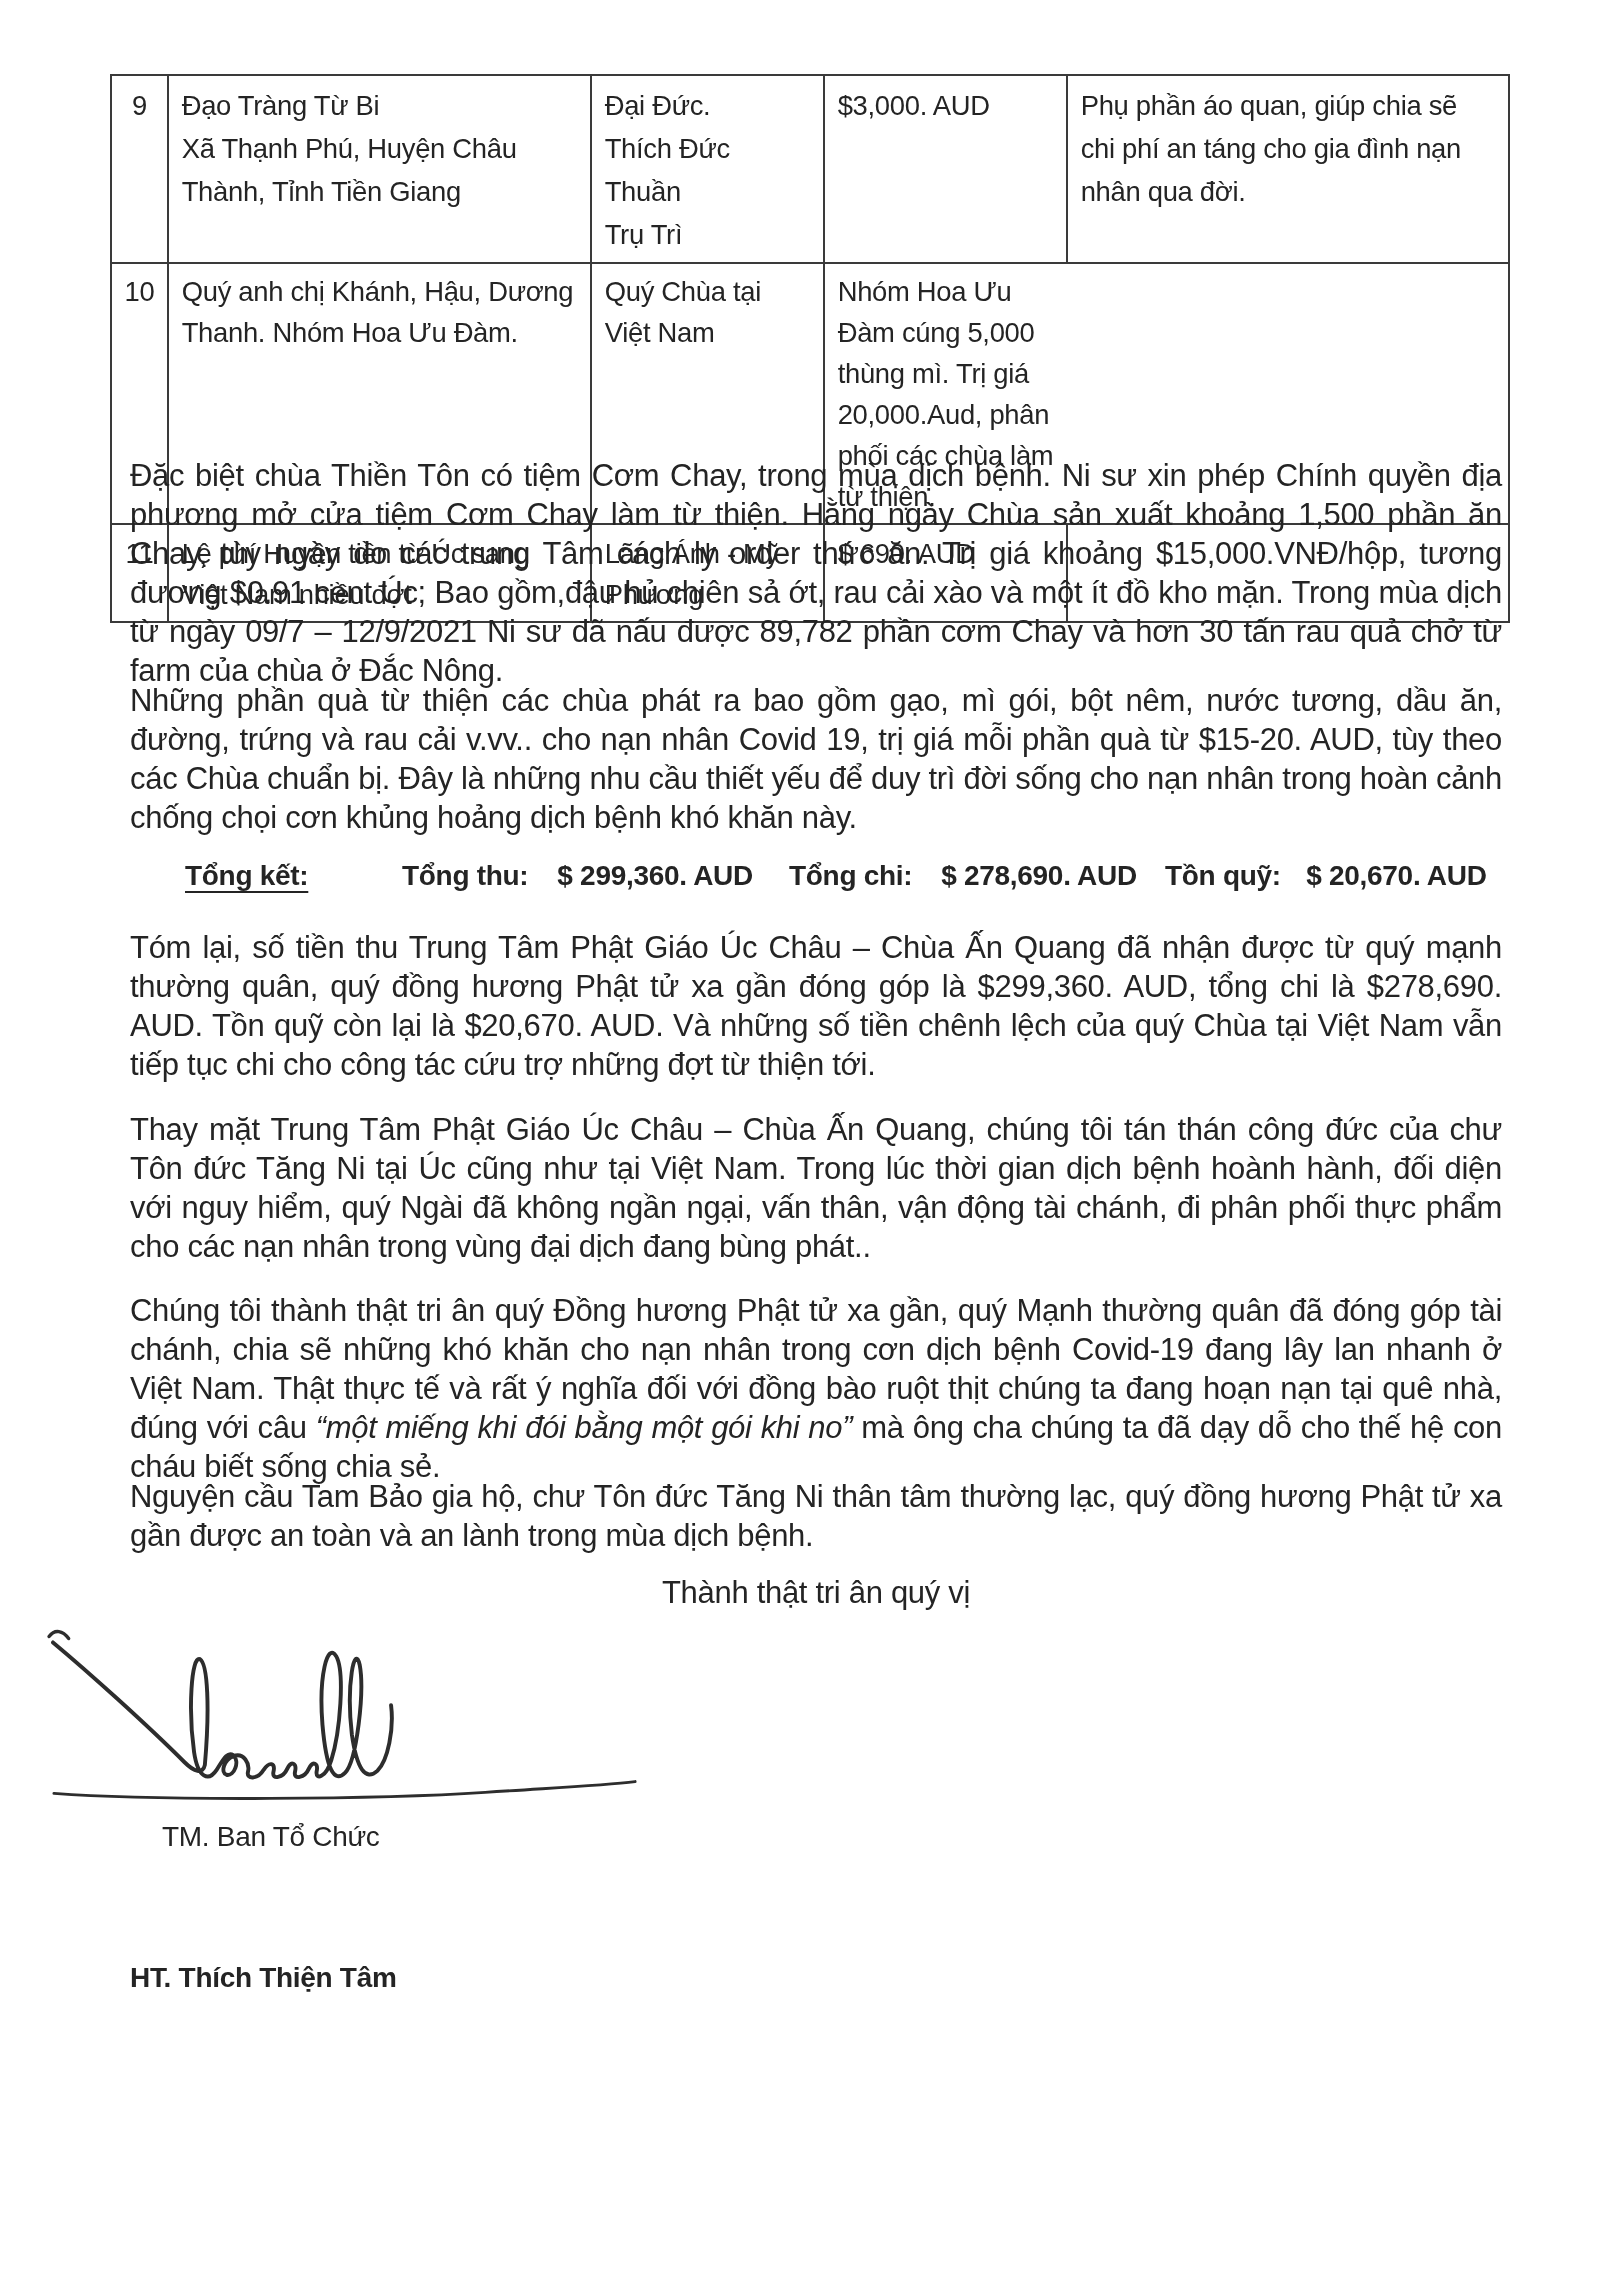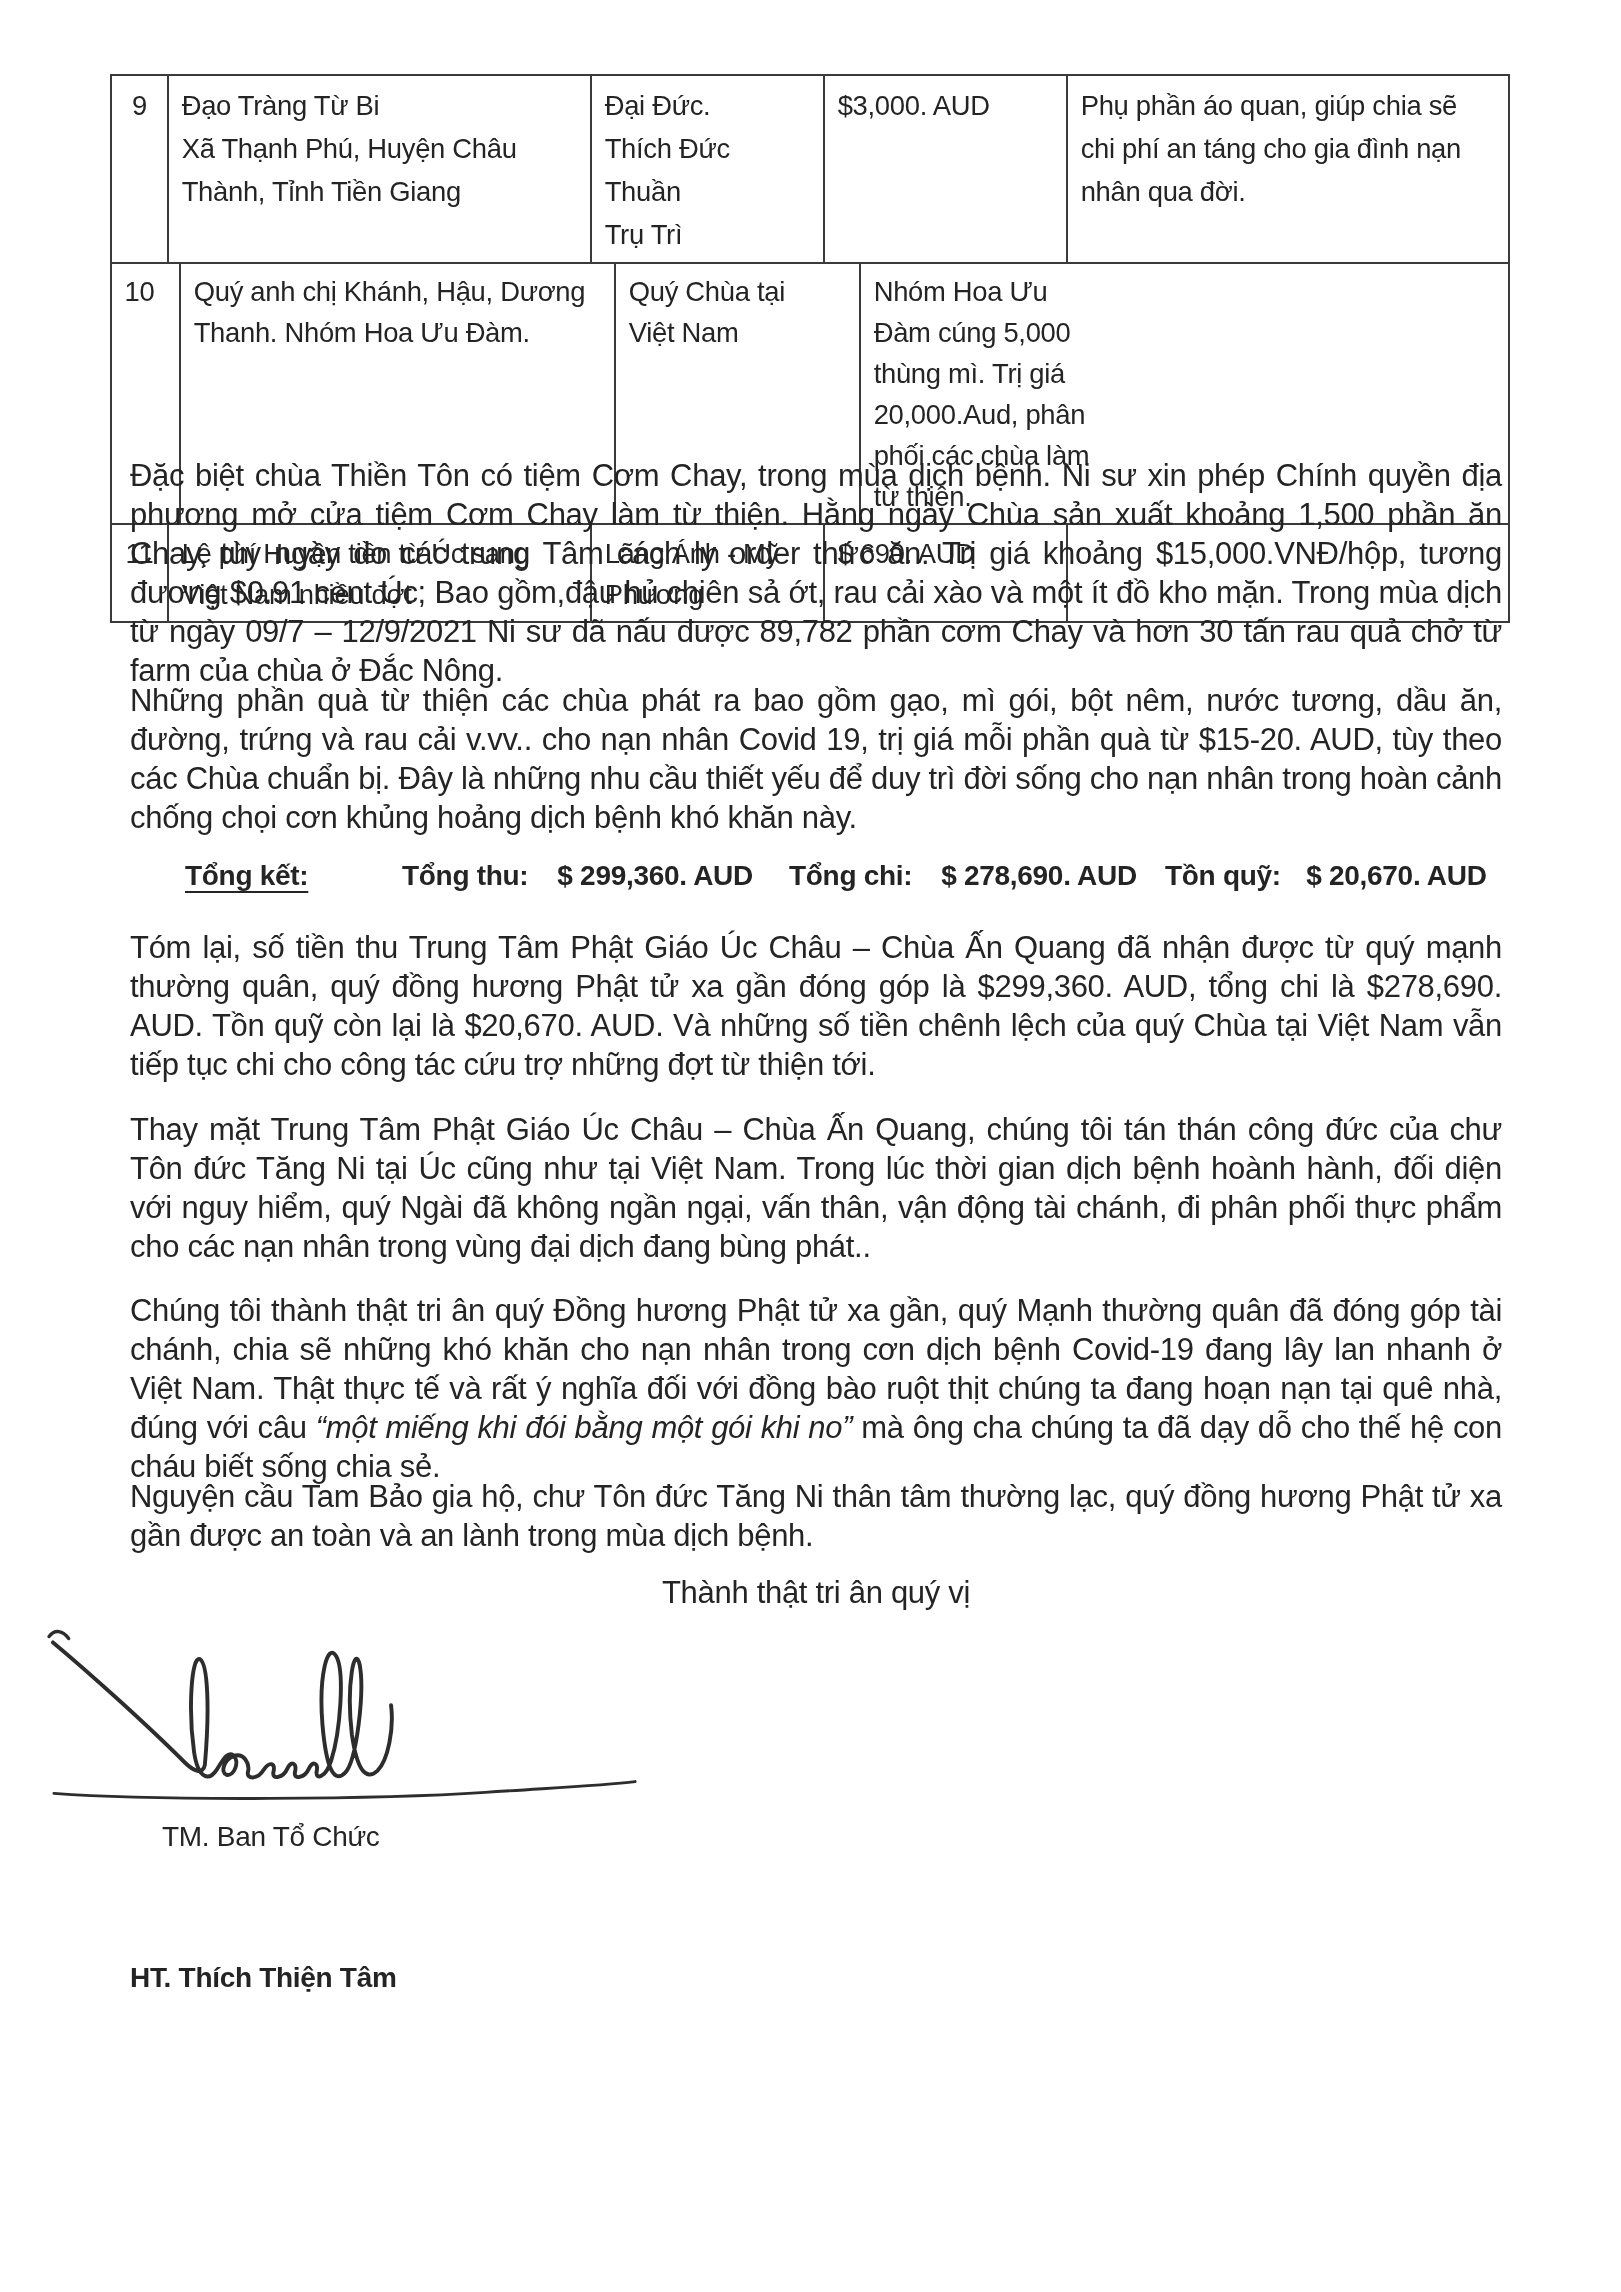--- a/index.html
+++ b/index.html
@@ -24,21 +24,21 @@
     line-height: 41px;
     letter-spacing: -0.3px;
   }
   .tr {
     display: grid;
     grid-template-columns: 55px 423px 233px 243px 1fr;
     box-sizing: border-box;
   }
   .tr + .tr { border-top: 2px solid #3a3a3a; }
   .tr.r9  { min-height: 130px; }
-  .tr.r10 { min-height: 110px; gap: 12px; }
+  .tr.r10 { min-height: 110px; }
   .tr.r11 { min-height: 76px;  }
   .td {
     box-sizing: border-box;
     padding: 7.8px 11.8px 5.9px 12.7px;
     white-space: pre-line;
     overflow: hidden;
   }
   .td + .td { border-left: 2px solid #3a3a3a; }
   .td-no { text-align: center; padding-left: 2px; padding-right: 2px; }
   .r9 .td { line-height: 43px; }

